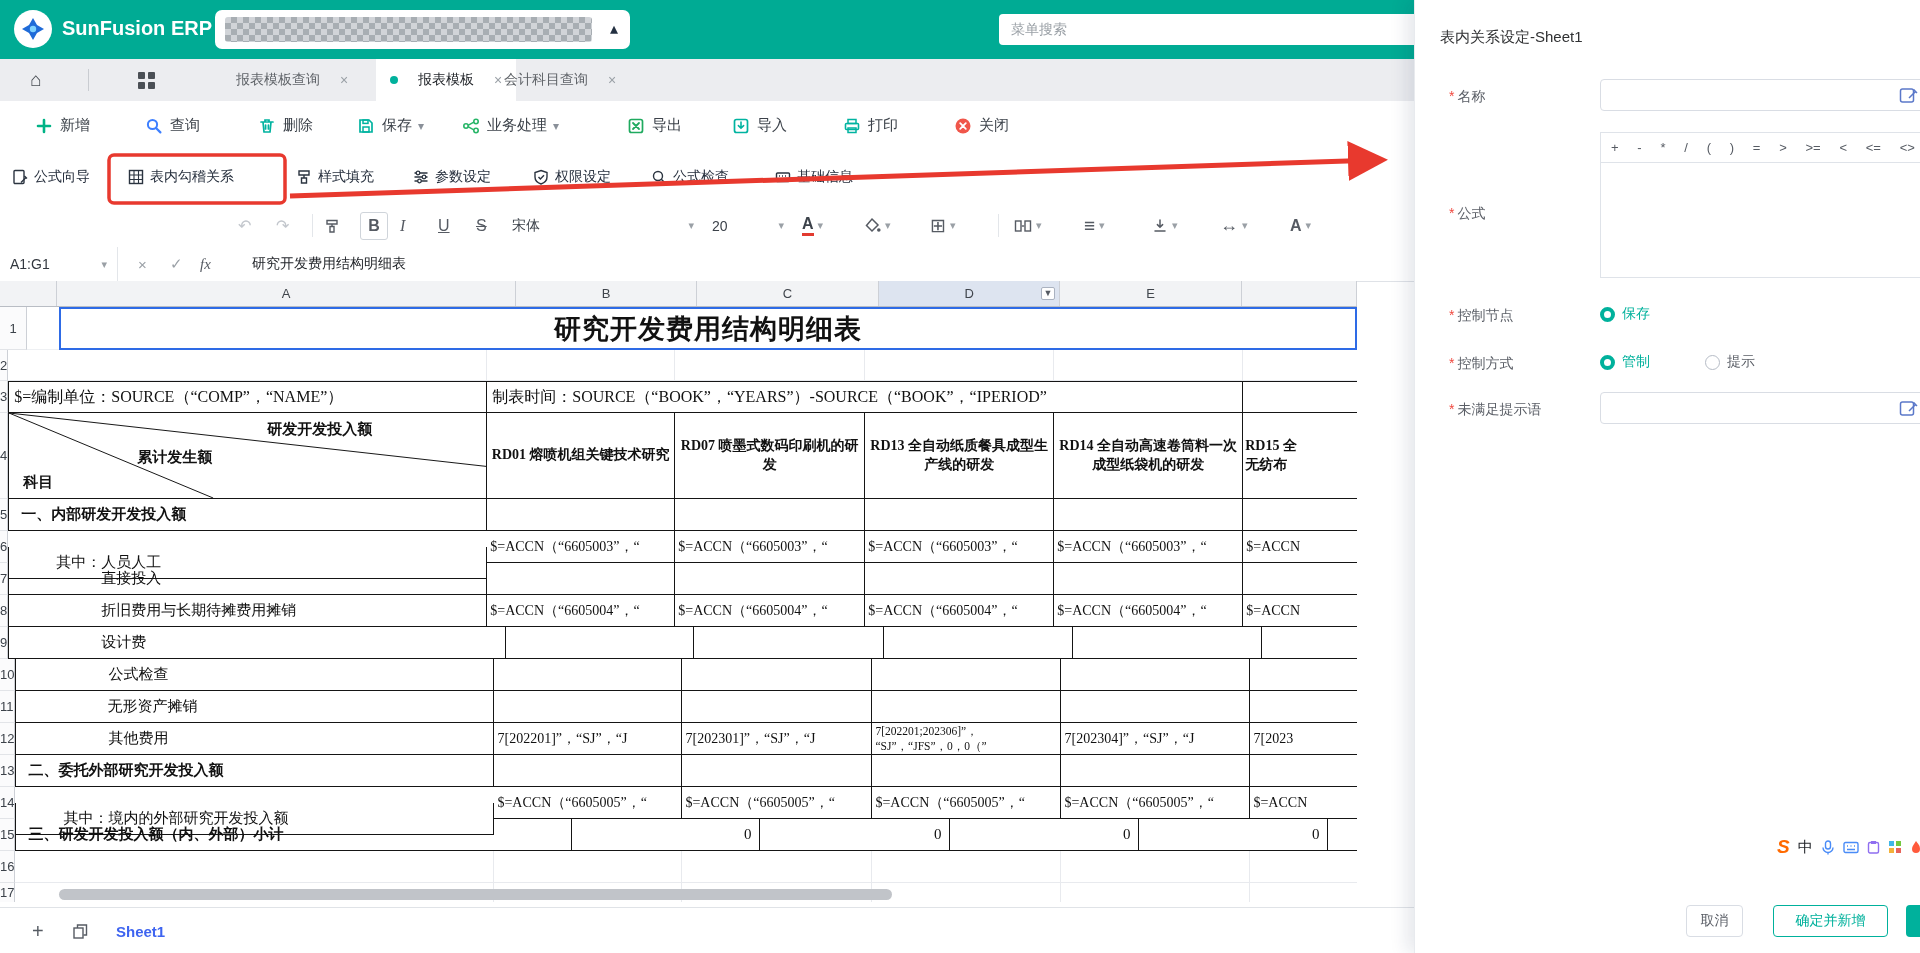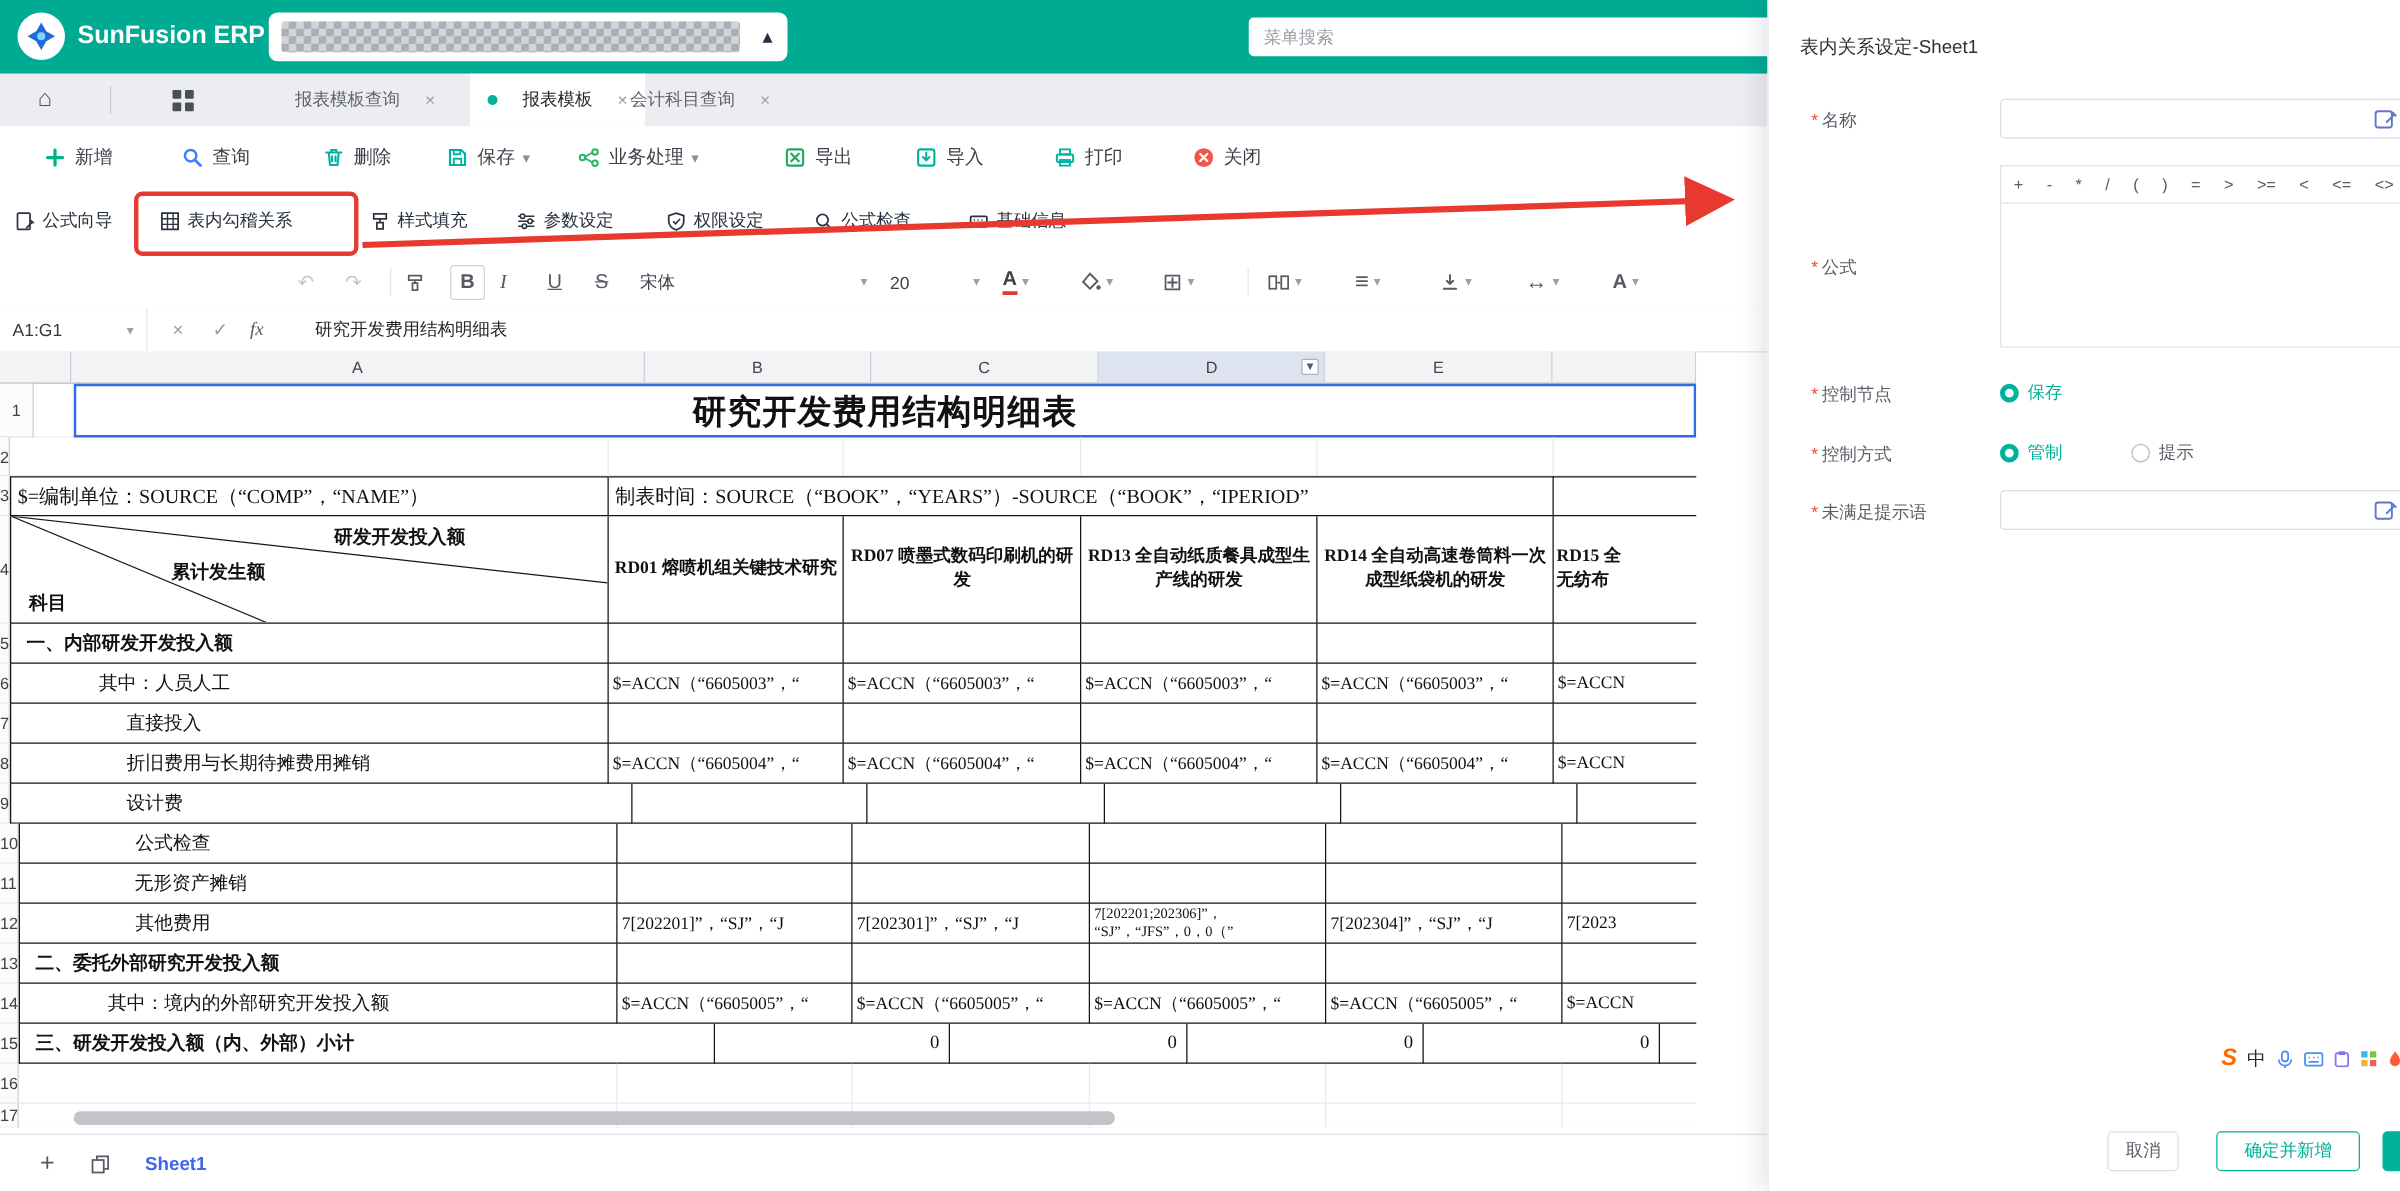--- a/index.html
+++ b/index.html
@@ -73,21 +73,21 @@
   .spare{width:32px;border-bottom:1px solid #eef0f3;box-sizing:border-box;}
   .cell{display:flex;align-items:center;box-sizing:border-box;height:100%;flex:0 0 auto;overflow:hidden;font-size:15px;}
   .lg{border-right:1px solid #e8eaee;border-bottom:1px solid #e8eaee;}
   .tb{border-right:1px solid #151515;border-bottom:1px solid #151515;}
   .bt{border-top:1px solid #151515;}
   .bl{border-left:1px solid #151515;}
   .title-cell{width:1298px;border:2px solid #2e6be6;justify-content:center;font-weight:bold;font-size:27px;letter-spacing:1px;}
   .fml{font-size:14px;white-space:nowrap;overflow:hidden;padding-left:3px;}
   .fml3{font-size:16px;white-space:nowrap;overflow:hidden;padding-left:5px;}
   .sec{font-weight:bold;padding-left:12px;}
-  .ind1{padding-left:70px;}
+  .ind1{padding-left:47px;margin-top:16px;}
   .ind2{padding-left:92px;}
   .num{justify-content:flex-end;padding-right:8px;}
   .hc{justify-content:center;text-align:center;font-weight:bold;font-size:14px;line-height:1.3;padding:2px 4px;}
   .cFw{flex-direction:column;align-items:flex-start;justify-content:center;white-space:nowrap;padding-left:2px;
        font-weight:bold;font-size:14px;line-height:1.35;}
   .diag{position:relative;}
   .diagsvg{position:absolute;left:0;top:0;width:100%;height:100%;}
   .diag span{position:absolute;font-weight:bold;font-size:15px;}
   .sm2{flex-direction:column;align-items:flex-start;justify-content:center;font-size:11.5px;line-height:1.25;white-space:nowrap;}
   

